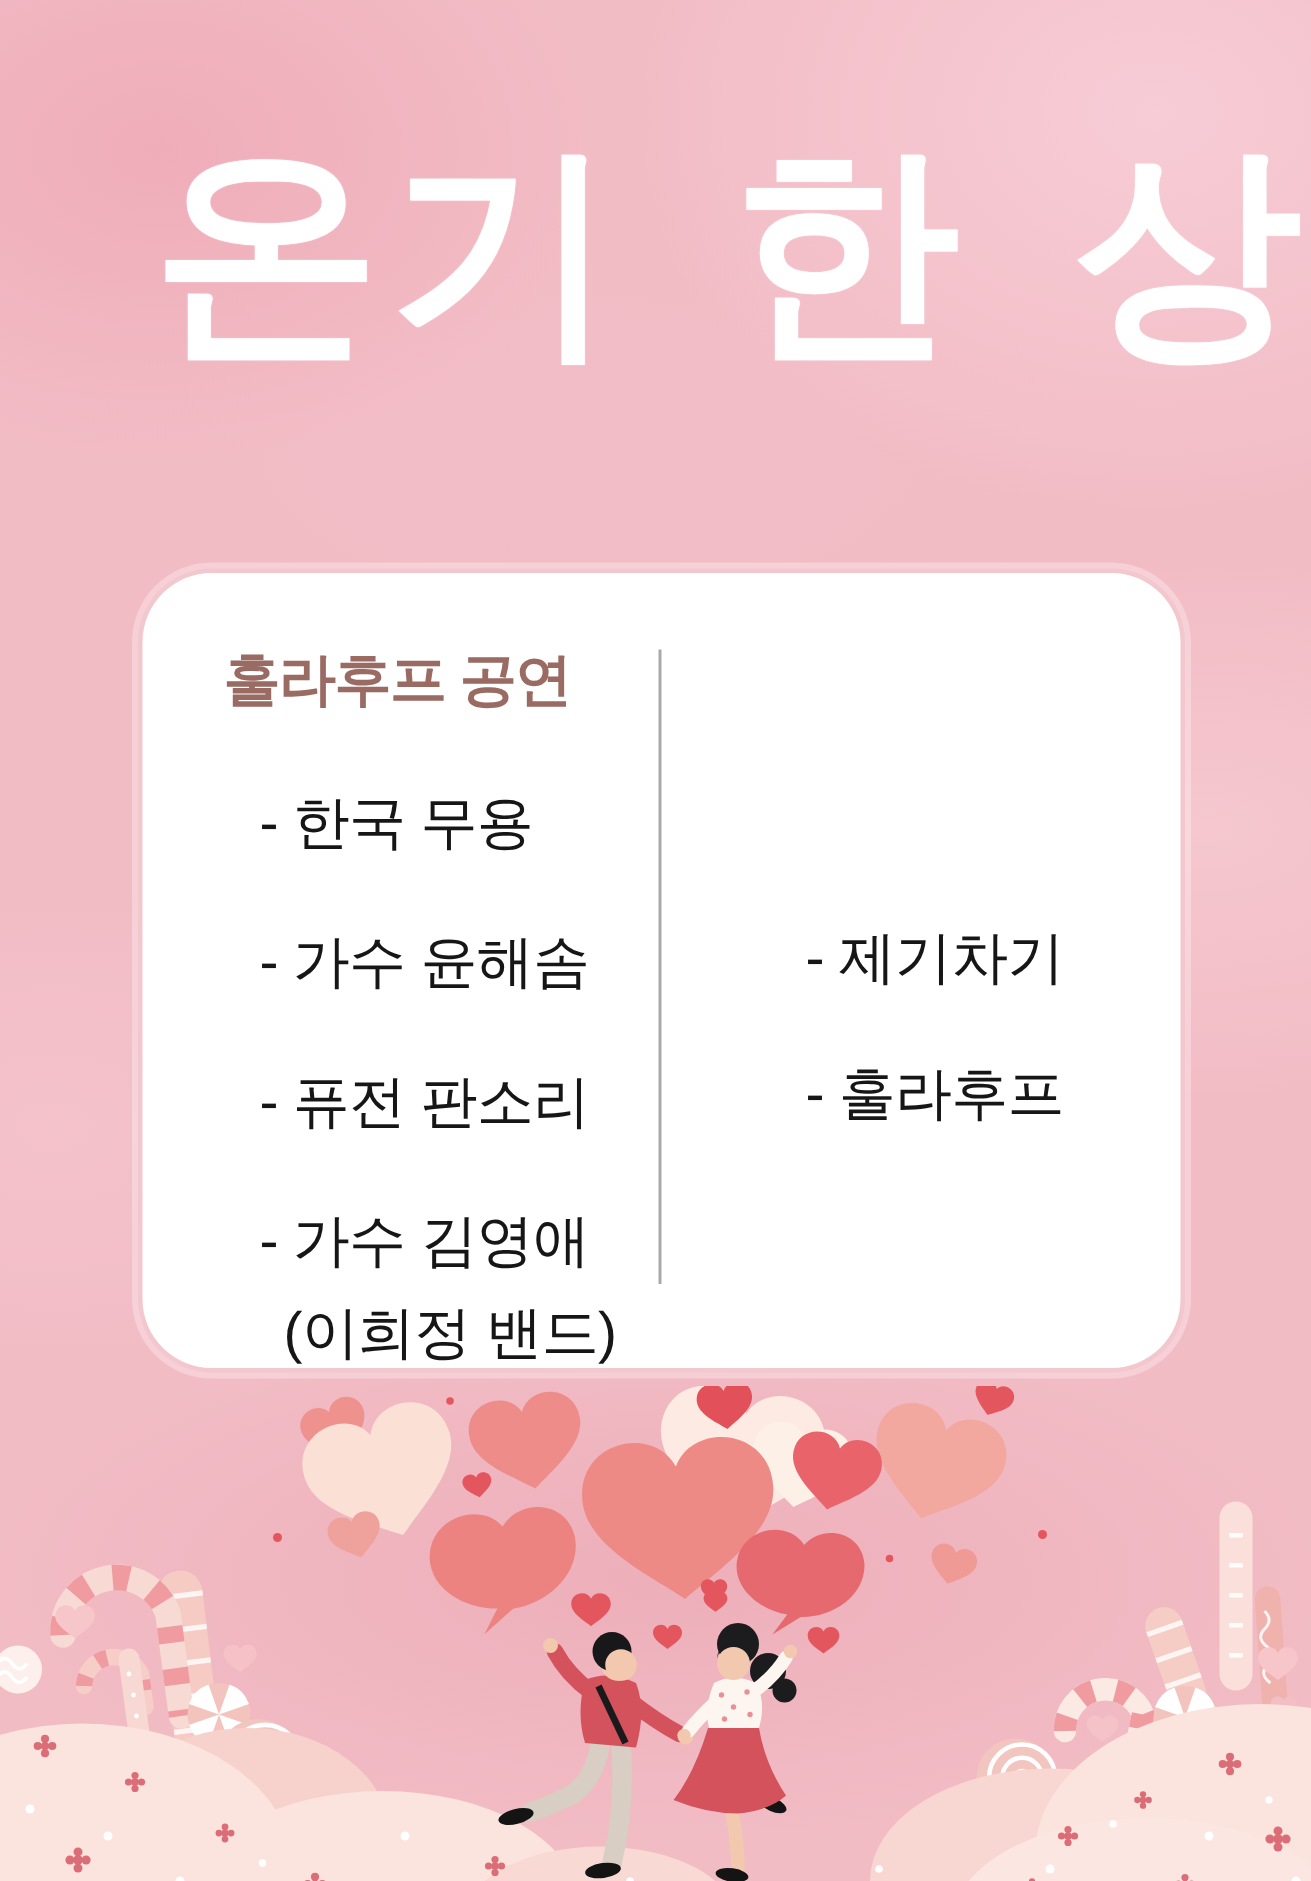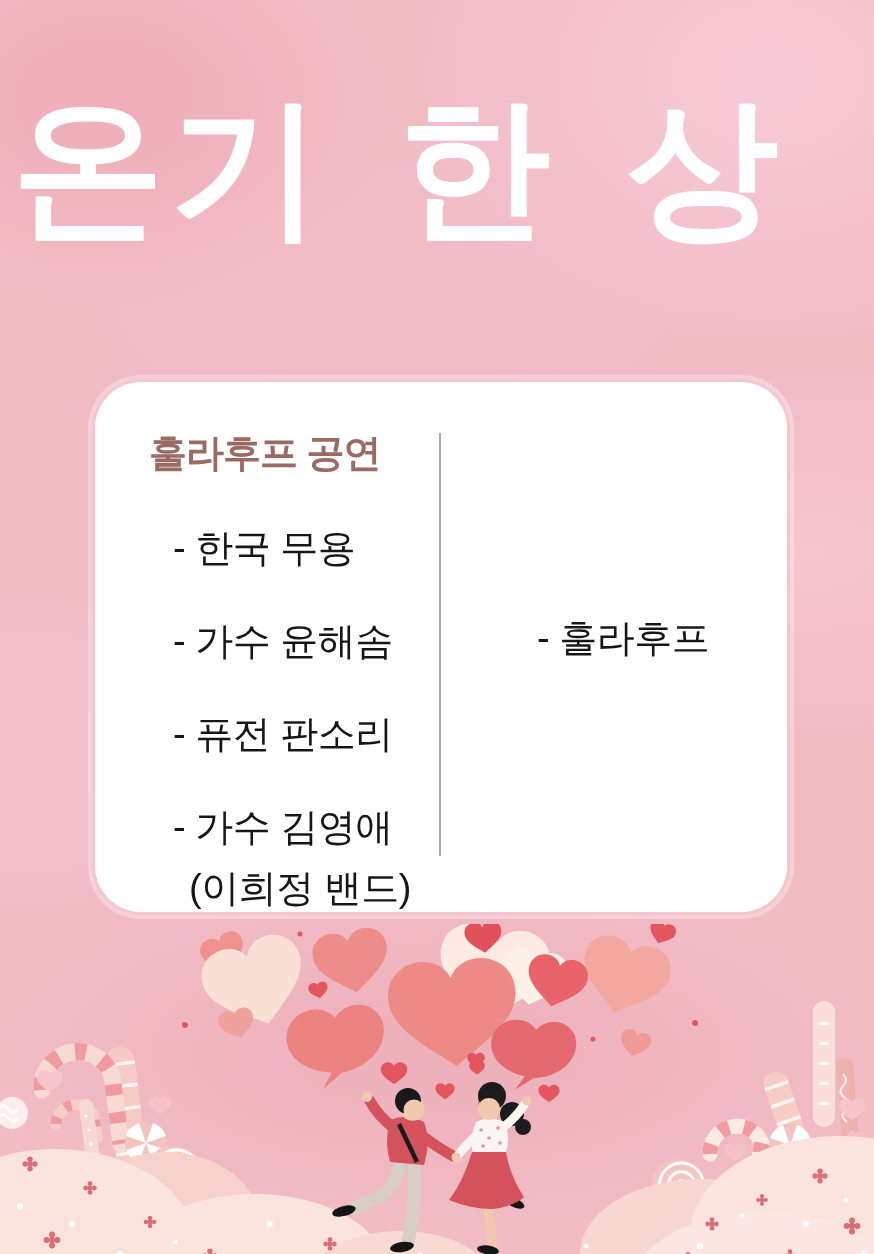--- a/index.html
+++ b/index.html
@@ -11,25 +11,24 @@
     background-image:
       radial-gradient(ellipse 560px 430px at 88% 6%,  #f7ccd6 0%, rgba(247,204,214,0) 62%),
       radial-gradient(ellipse 480px 340px at 12% 8%,  #efadb9 0%, rgba(239,173,185,0) 60%),
       radial-gradient(ellipse 620px 300px at 45% 24%, #f3bdc7 0%, rgba(243,189,199,0) 55%),
       radial-gradient(ellipse 520px 300px at 92% 44%, #f5c7cf 0%, rgba(245,199,207,0) 60%),
       radial-gradient(ellipse 760px 300px at 50% 84%, #edafba 0%, rgba(237,175,186,0) 58%),
       radial-gradient(ellipse 420px 260px at 4% 60%,  #f4c2cb 0%, rgba(244,194,203,0) 60%);
   }
   .title {
     position:absolute; top:70px; left:0; right:0;
-    text-align:left; color:#ffffff;
+    text-align:right; color:#ffffff;
     font-size:152px; line-height:1.28; font-weight:800;
     letter-spacing:6px; word-spacing:22px;
     text-shadow:0 0 1px rgba(255,255,255,.6);
-    padding-left:12px;
   }
   .card {
     position:absolute; left:95px; top:382px; width:692px; height:530px;
     background:#ffffff; border-radius:46px;
     box-shadow:0 0 0 3px #f2c7cd, 0 0 0 7px rgba(255,255,255,.30);
   }
   .divider { position:absolute; left:344px; top:51px; width:2px; height:423px; background:#a9a9a9; }
   .col { position:absolute; }
   .col-left  { left:54px;  top:46px;  width:286px; }
   .col-right { left:418px; top:173px; width:250px; }
@@ -62,20 +61,21 @@
         <li>- 한국 무용</li>
         <li>- 가수 윤해솜</li>
         <li>- 퓨전 판소리</li>
         <li>- 가수 김영애</li>
         <li class="cont">(이희정 밴드)</li>
       </ul>
     </div>
 
     <div class="col col-right">
       <ul>
+        <li>- 제기차기</li>
         <li>- 훌라후프</li>
       </ul>
     </div>
   </section>
 
   <svg class="scene" viewBox="0 0 874 330" aria-hidden="true">
     <defs>
       <path id="ht" d="M0,-14 C-9,-34 -44,-29 -44,-2 C-44,19 -17,34 0,47 C17,34 44,19 44,-2 C44,-29 9,-34 0,-14 Z"></path>
       <path id="bub" d="M0,-16 C-11,-32 -42,-26 -44,-2 C-45,16 -27,29 -8,31 L-17,45 L1,32 C22,31 43,15 41,-6 C38,-28 11,-31 0,-16 Z"></path>
       <path id="spiral" d="M0,0 a2.2,2.2 0 0 1 4.4,0 a4.4,4.4 0 0 1 -8.8,0 a6.6,6.6 0 0 1 13.2,0 a8.8,8.8 0 0 1 -17.6,0 a11,11 0 0 1 22,0" fill="none"></path>

